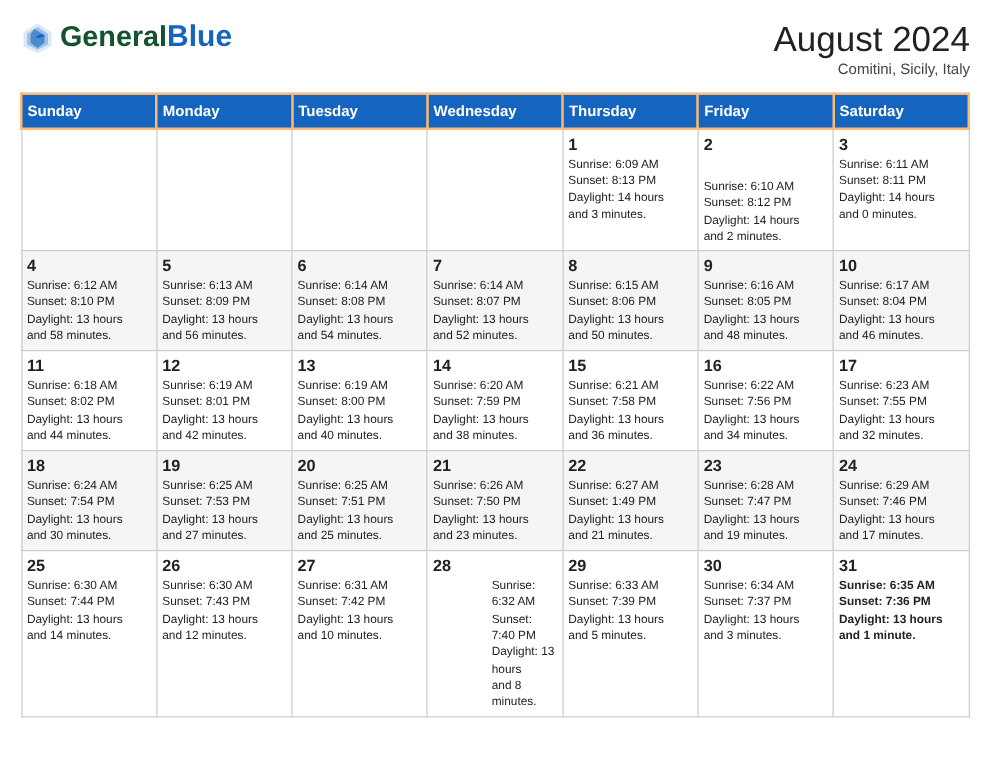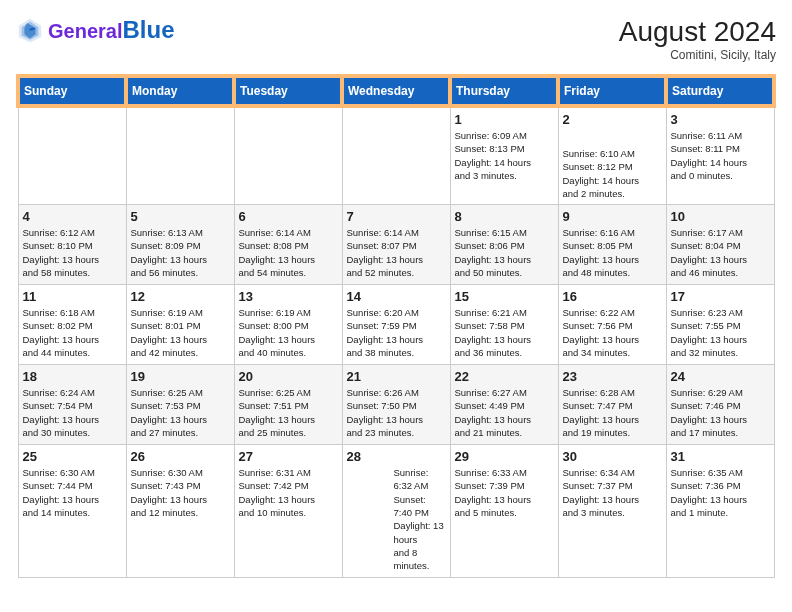--- a/index.html
+++ b/index.html
@@ -44,21 +44,21 @@
     }
     thead tr {
       background-color: #1565c0;
     }
     thead th {
       color: #fff;
       font-size: 12px;
       font-weight: bold;
       padding: 6px 4px;
       text-align: left;
-      border: 4px solid #fdba74;
+      border: 2px solid #fdba74;
     }
     tbody td {
       border: 1px solid #ccc;
       vertical-align: top;
       padding: 4px 4px;
       font-size: 10px;
       color: #222;
       height: 80px;
       background: #fff;
     }
@@ -88,21 +88,21 @@
 
 <div class="header">
   <div class="logo">
     <svg class="logo-icon" viewBox="0 0 40 40" xmlns="http://www.w3.org/2000/svg">
       <polygon points="20,4 36,14 36,30 20,38 4,30 4,14" fill="#1565c0" opacity="0.15"></polygon>
       <polygon points="20,8 32,16 32,28 20,34 8,28 8,16" fill="#1565c0" opacity="0.3"></polygon>
       <polygon points="16,10 28,17 28,26 20,32 12,26 12,17" fill="#1565c0" opacity="0.6"></polygon>
       <path d="M18 20 Q22 14 28 18 Q24 22 18 20Z" fill="#1565c0"></path>
     </svg>
     <div>
-      <span style="font-size:20px;font-weight:bold;color:#6d28d9;">General</span><span style="font-size:24px;font-weight:bold;color:#1565c0;">Blue</span>
+      <span style="font-size:23px;font-weight:bold;color:#14532d;">General</span><span style="font-size:24px;font-weight:bold;color:#1565c0;">Blue</span>
     </div>
   </div>
   <div class="title-block">
     <div class="month-title">August 2024</div>
     <div class="location-title">Comitini, Sicily, Italy</div>
   </div>
 </div>
 
 <table>
   <thead>
@@ -271,21 +271,21 @@
         <td>
           <span class="day-number">21</span>
           <div class="day-info" style="white-space: pre-line;">Sunrise: 6:26 AM
 Sunset: 7:50 PM
 Daylight: 13 hours
 and 23 minutes.</div>
         </td>
         <td>
           <span class="day-number">22</span>
           <div class="day-info" style="white-space: pre-line;">Sunrise: 6:27 AM
-Sunset: 4:49 PM
+Sunset: 1:49 PM
 Daylight: 13 hours
 and 21 minutes.</div>
         </td>
         <td>
           <span class="day-number">23</span>
           <div class="day-info" style="white-space: pre-line;">Sunrise: 6:28 AM
 Sunset: 7:47 PM
 Daylight: 13 hours
 and 19 minutes.</div>
         </td>
@@ -335,20 +335,20 @@
         </td>
         <td>
           <span class="day-number">30</span>
           <div class="day-info" style="white-space: pre-line;">Sunrise: 6:34 AM
 Sunset: 7:37 PM
 Daylight: 13 hours
 and 3 minutes.</div>
         </td>
         <td>
           <span class="day-number">31</span>
-          <div class="day-info" style="white-space: pre-line;">Sunrise: 6:35 AM
+          <div class="day-info" style="white-space: pre-line; font-weight: bold;">Sunrise: 6:35 AM
 Sunset: 7:36 PM
 Daylight: 13 hours
 and 1 minute.</div>
         </td>
       </tr>
     </tbody>
 </table>
 
 </body></html>

